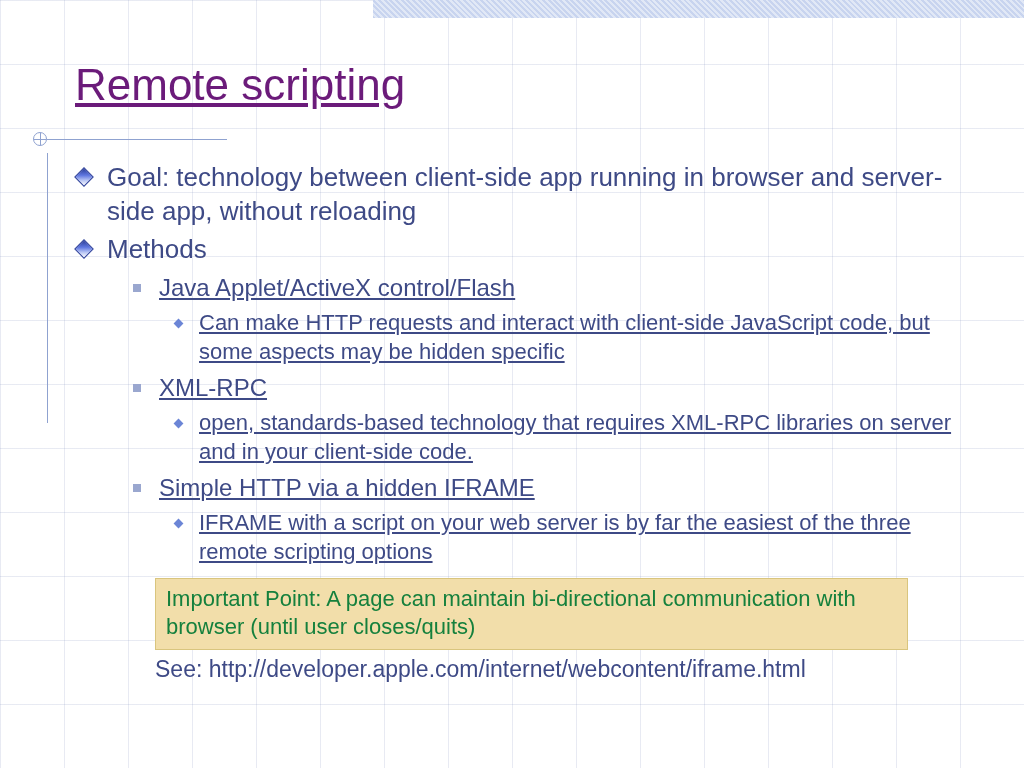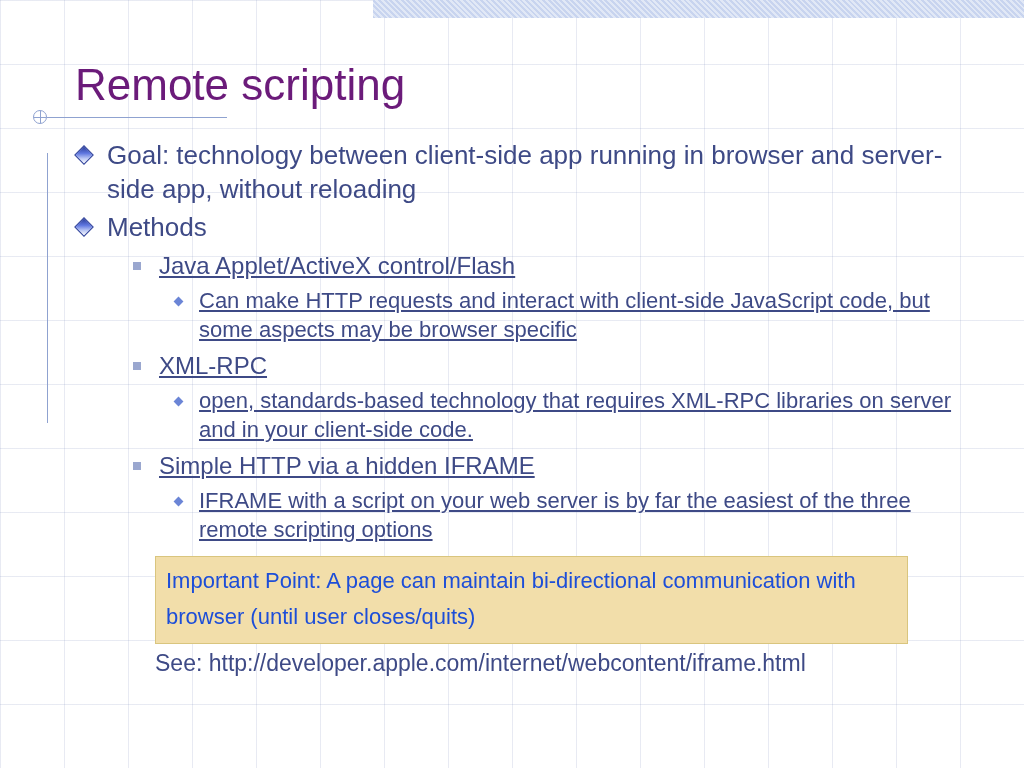--- a/index.html
+++ b/index.html
@@ -29,21 +29,23 @@
   }
   .page {
     position: relative;
     padding: 60px 40px 0 75px;
     height: 768px;
   }
   .title {
     font-size: 44px;
     font-weight: normal;
     color: #6b1b7a;
+    margin-bottom: 22px;
     padding-left: 0;
+    text-decoration: underline;
   }
   .hdr-line {
     position: relative;
     height: 18px;
     margin-bottom: 10px;
   }
   .hdr-line .circle {
     position: absolute;
     left: -42px;
     top: 0;
@@ -136,23 +138,23 @@
     height: 7px;
     transform: rotate(45deg);
     background: #6b85d6;
   }
   .callout {
     margin-left: 80px;
     margin-right: 76px;
     margin-top: 12px;
     background: #f2deaa;
     border: 1px solid #d9c57e;
-    color: #1d4ed8;
+    color: #15803d;
     font-size: 22px;
-    line-height: 36px;
+    line-height: 28px;
     padding: 6px 10px 8px 10px;
   }
   .see-row {
     margin-left: 80px;
     margin-top: 6px;
     color: #3e4a86;
     font-size: 23px;
   }
 </style>
 </head>
@@ -179,21 +181,21 @@
       <span class="bullet"></span>
       <span>Methods</span>
 
       <ul class="lvl2">
         <li>
           <span class="bullet"></span>
           <span>Java Applet/ActiveX control/Flash</span>
           <ul class="lvl3">
             <li>
               <span class="bullet"></span>
-              <span>Can make HTTP requests and interact with client-side JavaScript code,  but some aspects may be browser specific</span>
+              <span>Can make HTTP requests and interact with client-side JavaScript code,  but some aspects may be hidden specific</span>
             </li>
           </ul>
         </li>
         <li>
           <span class="bullet"></span>
           <span>XML-RPC</span>
           <ul class="lvl3">
             <li>
               <span class="bullet"></span>
               <span>open, standards-based technology that requires XML-RPC libraries on server and in your client-side code.</span>

